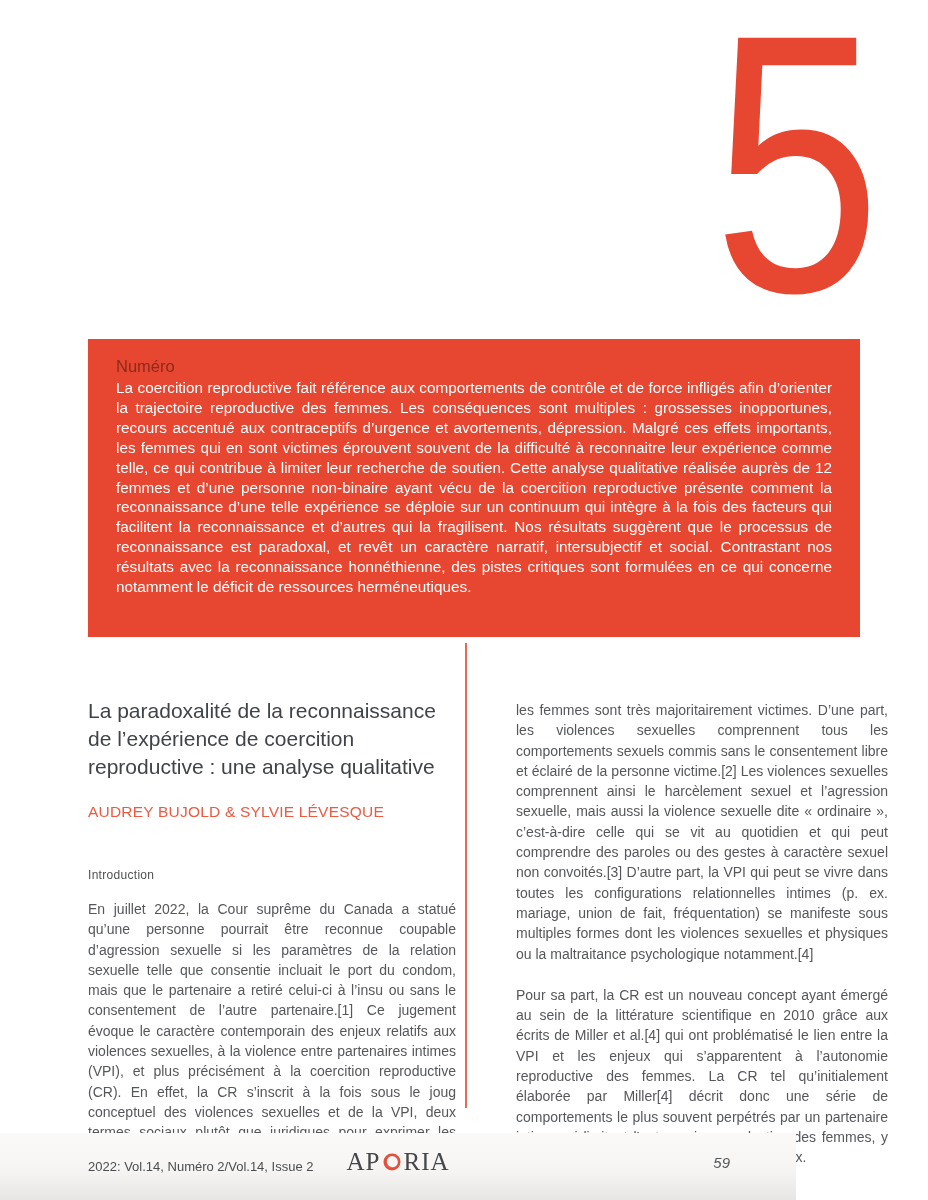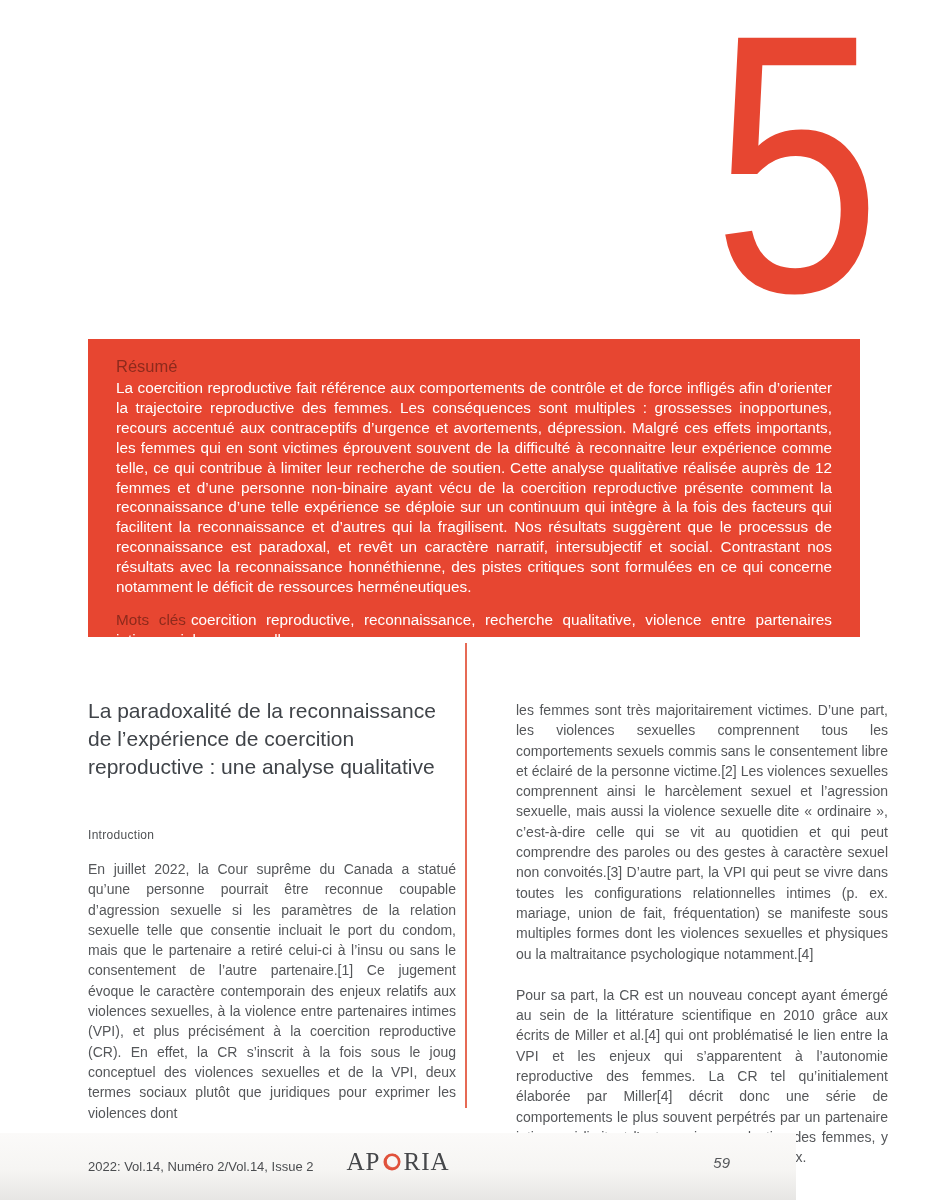--- a/index.html
+++ b/index.html
@@ -88,31 +88,29 @@
   }
 </style>
 </head>
 <body>
 
 <div class="page">
 
   <div class="chapter-number">5</div>
 
   <section class="abstract-box">
-    <h2 class="abstract-heading">Résumé</h2>
+    <h2 class="abstract-heading">Numéro</h2>
     <p class="abstract-body">La coercition reproductive fait référence aux comportements de contrôle et de force infligés afin d’orienter la trajectoire reproductive des femmes. Les conséquences sont multiples : grossesses inopportunes, recours accentué aux contraceptifs d’urgence et avortements, dépression. Malgré ces effets importants, les femmes qui en sont victimes éprouvent souvent de la difficulté à reconnaitre leur expérience comme telle, ce qui contribue à limiter leur recherche de soutien. Cette analyse qualitative réalisée auprès de 12 femmes et d’une personne non-binaire ayant vécu de la coercition reproductive présente comment la reconnaissance d’une telle expérience se déploie sur un continuum qui intègre à la fois des facteurs qui facilitent la reconnaissance et d’autres qui la fragilisent. Nos résultats suggèrent que le processus de reconnaissance est paradoxal, et revêt un caractère narratif, intersubjectif et social. Contrastant nos résultats avec la reconnaissance honnéthienne, des pistes critiques sont formulées en ce qui concerne notamment le déficit de ressources herméneutiques.</p>
-    <p class="keywords-line">
-      <span class="kw-label">Mots clés</span><span>coercition reproductive, reconnaissance, recherche qualitative, violence entre partenaires intimes, violence sexuelle</span>
-    </p>
   </section>
 
   <div class="column-divider"></div>
 
   <div class="col-left">
     <h1 class="article-title">La paradoxalité de la reconnaissance de l’expérience de coercition reproductive : une analyse qualitative</h1>
+    <div class="article-authors">AUDREY BUJOLD &amp; SYLVIE LÉVESQUE</div>
     <h3 class="section-heading">Introduction</h3>
     <p class="body-par">En juillet 2022, la Cour suprême du Canada a statué qu’une personne pourrait être reconnue coupable d’agression sexuelle si les paramètres de la relation sexuelle telle que consentie incluait le port du condom, mais que le partenaire a retiré celui-ci à l’insu ou sans le consentement de l’autre partenaire.[1] Ce jugement évoque le caractère contemporain des enjeux relatifs aux violences sexuelles, à la violence entre partenaires intimes (VPI), et plus précisément à la coercition reproductive (CR). En effet, la CR s’inscrit à la fois sous le joug conceptuel des violences sexuelles et de la VPI, deux termes sociaux plutôt que juridiques pour exprimer les violences dont</p>
   </div>
 
   <div class="col-right">
     <p class="body-par">les femmes sont très majoritairement victimes. D’une part, les violences sexuelles comprennent tous les comportements sexuels commis sans le consentement libre et éclairé de la personne victime.[2] Les violences sexuelles comprennent ainsi le harcèlement sexuel et l’agression sexuelle, mais aussi la violence sexuelle dite « ordinaire », c’est-à-dire celle qui se vit au quotidien et qui peut comprendre des paroles ou des gestes à caractère sexuel non convoités.[3] D’autre part, la VPI qui peut se vivre dans toutes les configurations relationnelles intimes (p. ex. mariage, union de fait, fréquentation) se manifeste sous multiples formes dont les violences sexuelles et physiques ou la maltraitance psychologique notamment.[4]</p>
     <p class="body-par">Pour sa part, la CR est un nouveau concept ayant émergé au sein de la littérature scientifique en 2010 grâce aux écrits de Miller et al.[4] qui ont problématisé le lien entre la VPI et les enjeux qui s’apparentent à l’autonomie reproductive des femmes. La CR tel qu’initialement élaborée par Miller[4] décrit donc une série de comportements le plus souvent perpétrés par un partenaire intime qui limitent l’autonomie reproductive des femmes, y compris le sabotage de la contraception (p. ex.</p>
   </div>
 
   <footer class="footer">

